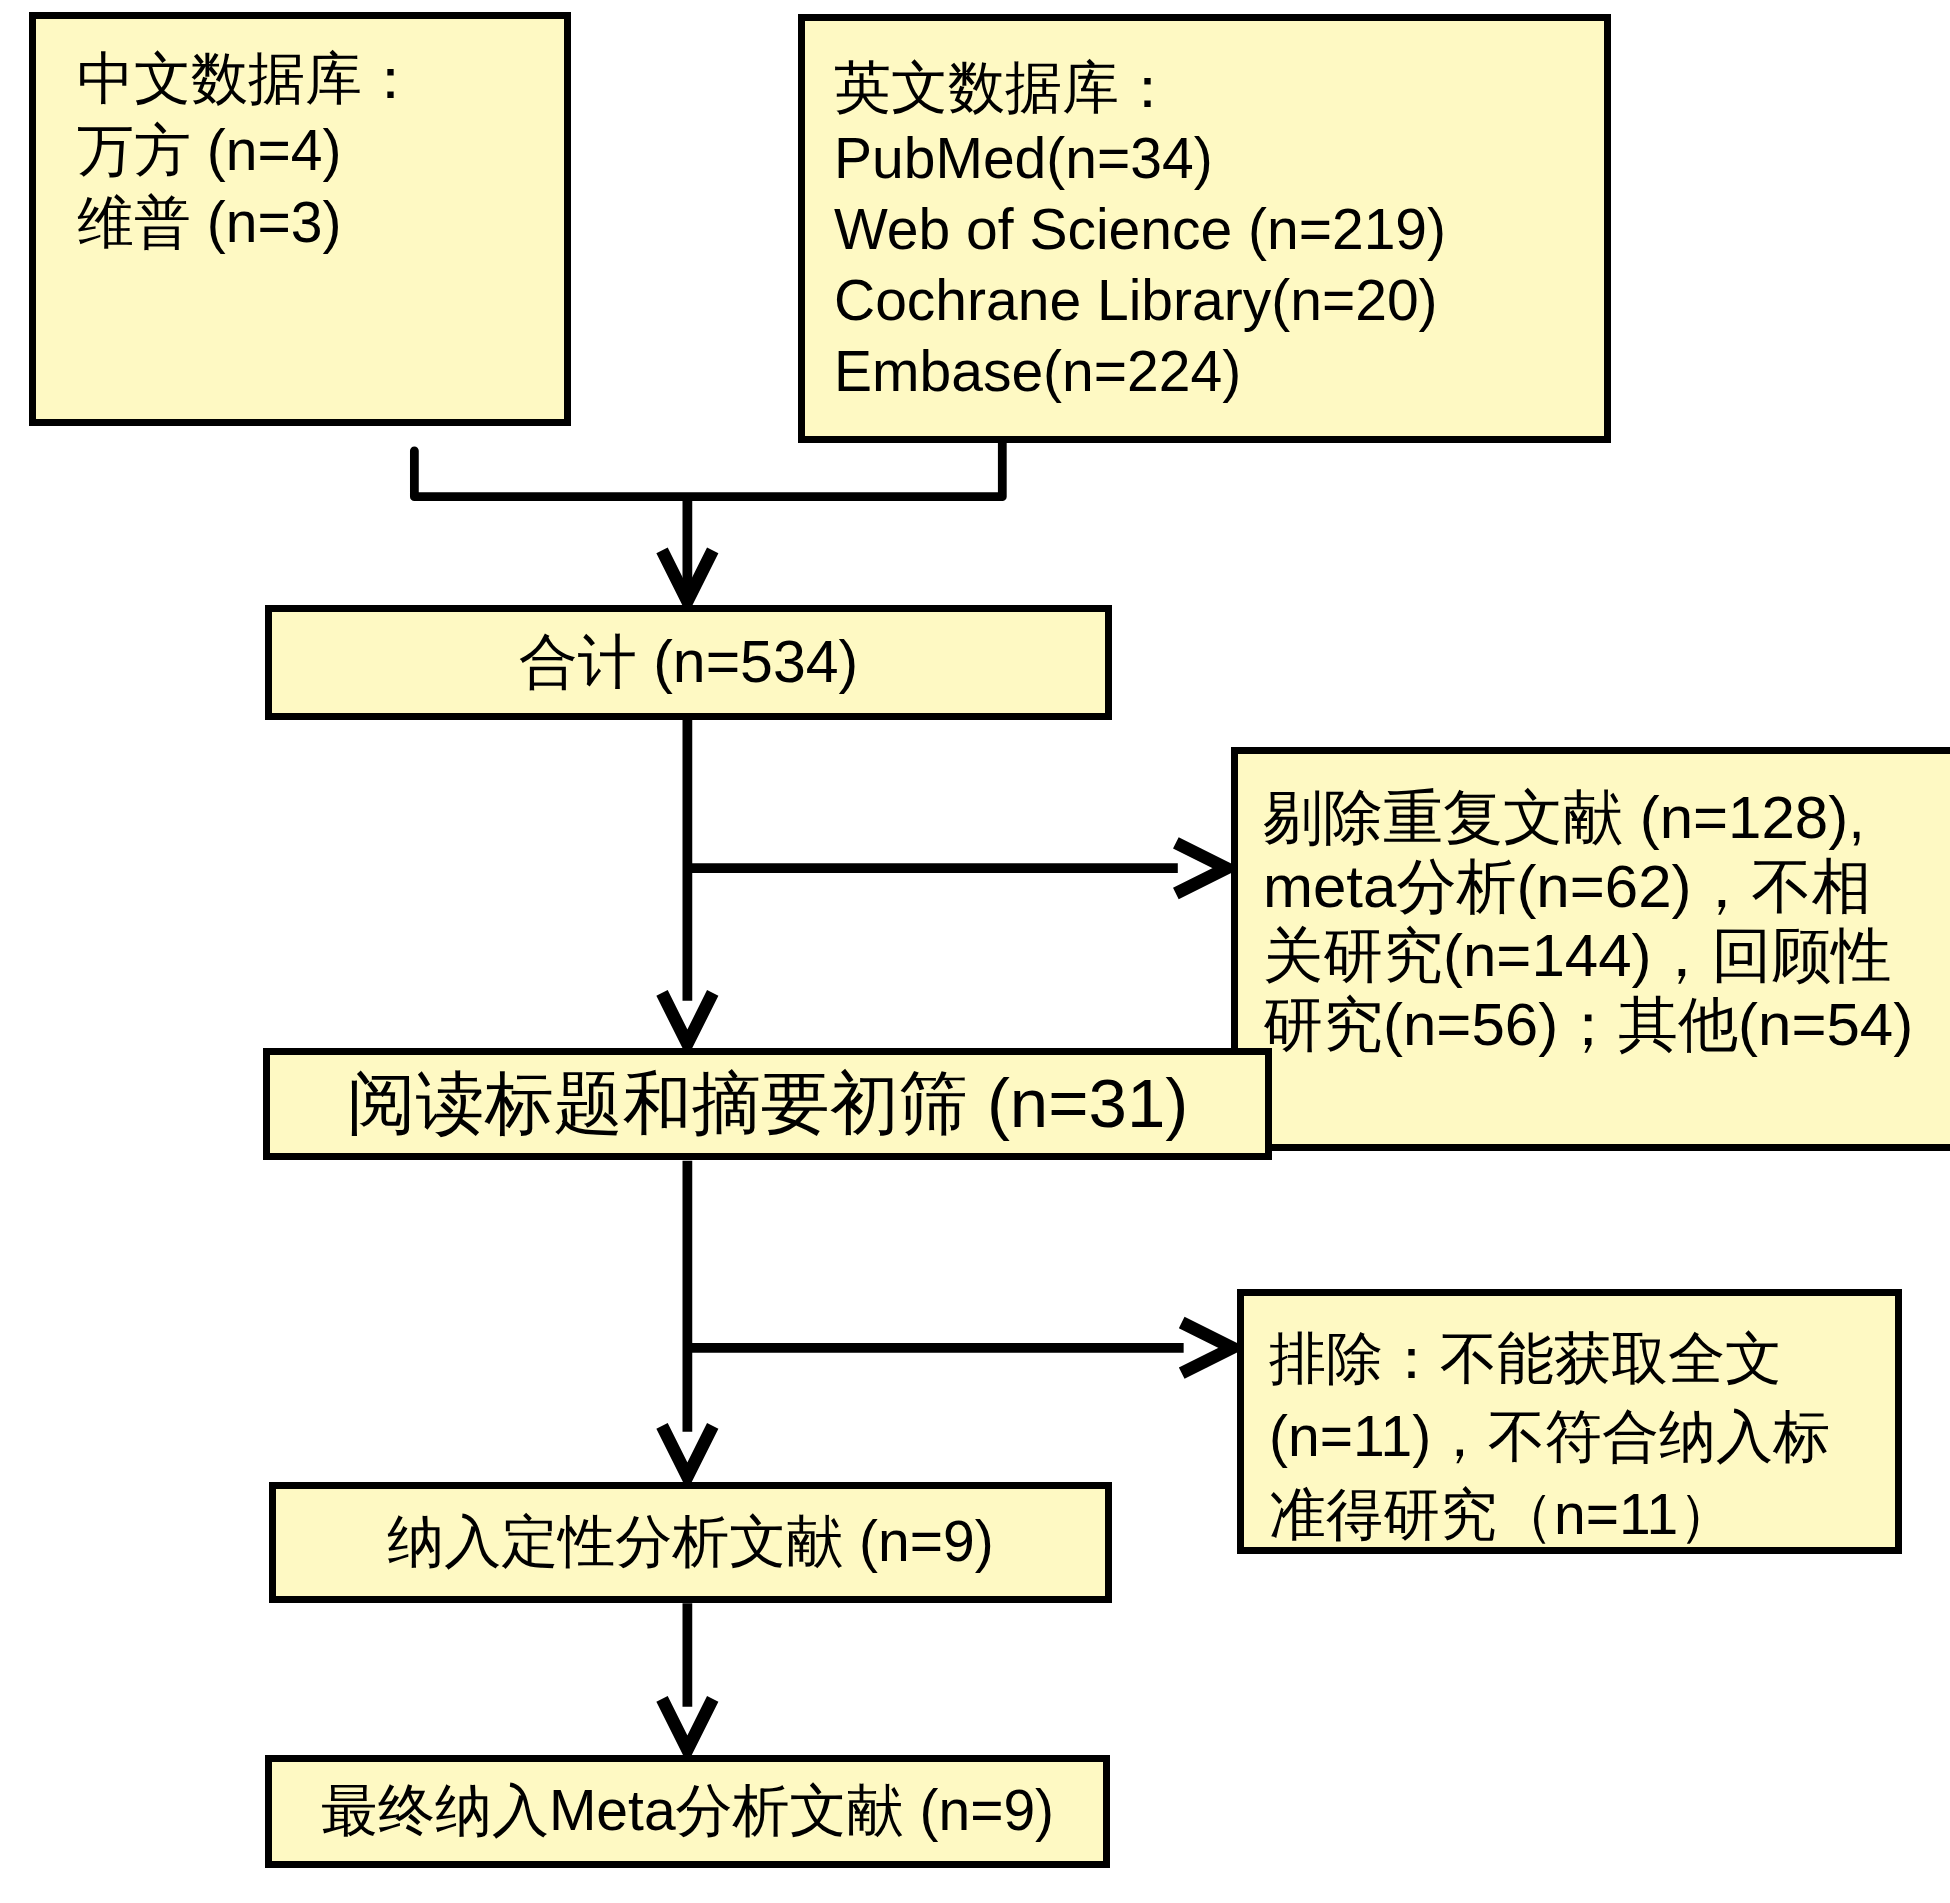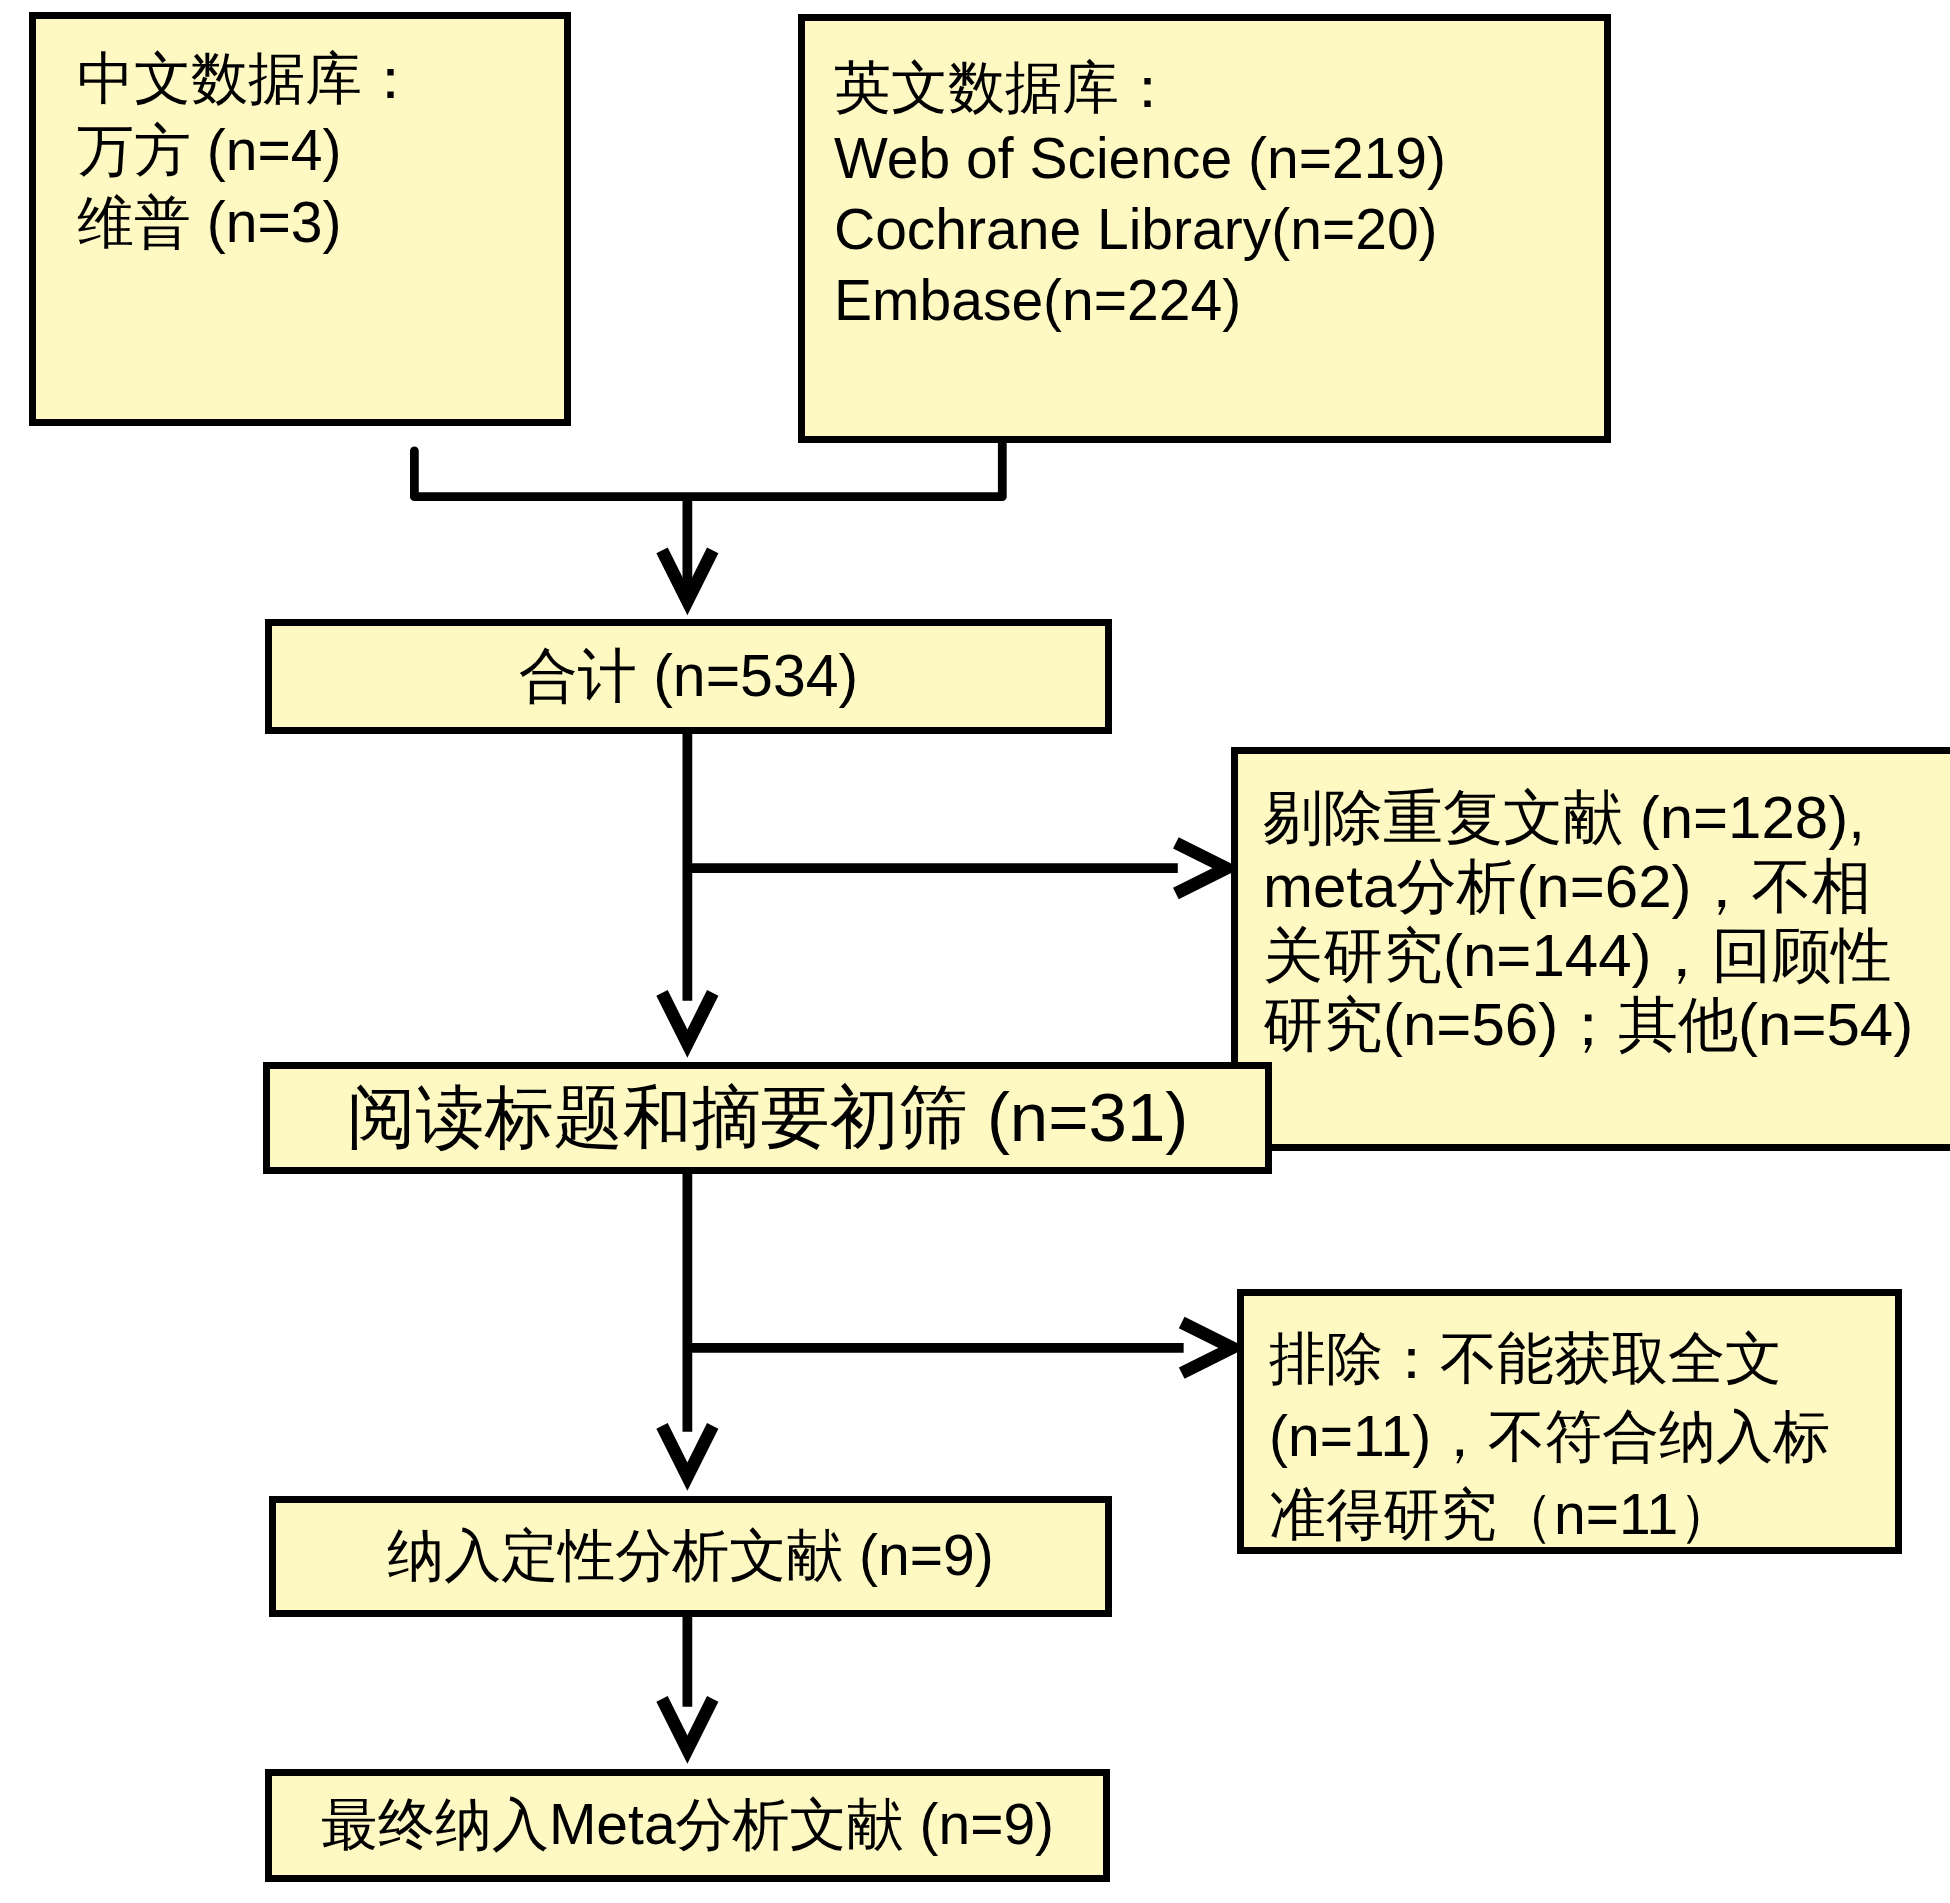--- a/index.html
+++ b/index.html
@@ -14,21 +14,21 @@
   .connectors{position:absolute;left:0;top:0;width:1950px;height:1904px;}
   .box{
     position:absolute;
     border:7.8px solid #000000;
     background:#fef9c3;
     box-sizing:border-box;
   }
   .box .line{white-space:nowrap;}
   .centered{
     display:flex;align-items:center;justify-content:center;
-    text-align:center;white-space:nowrap;margin-top:14px;
+    text-align:center;white-space:nowrap;
   }
   
   .box-cn{left:29px;top:11.7px;width:542px;height:414px;
           padding:23.4px 9.8px 0 41px;font-size:57px;line-height:72px;}
   .box-en{left:798px;top:13.7px;width:813px;height:429px;
           padding:31px 9.8px 0 29px;font-size:57px;line-height:71px;}
   
   .box-total{left:265px;top:605px;width:847px;height:115px;font-size:59px;}
   .box-screen{left:263px;top:1048px;width:1009px;height:112px;font-size:69px;}
   .box-qual{left:269px;top:1482px;width:843px;height:121px;font-size:57px;}
@@ -80,20 +80,21 @@
   </svg>
 
   <div class="box box-cn">
     <div class="line">中文数据库：</div>
     <div class="line">万方 (n=4)</div>
     <div class="line">维普 (n=3)</div>
   </div>
 
   <div class="box box-en">
     <div class="line">英文数据库：</div>
+    <div class="line">PubMed(n=34)</div>
     <div class="line">Web of Science (n=219)</div>
     <div class="line">Cochrane Library(n=20)</div>
     <div class="line">Embase(n=224)</div>
   </div>
 
   <div class="box centered box-total">
     <span>合计 (n=534)</span>
   </div>
 
   <div class="box box-excl1">

